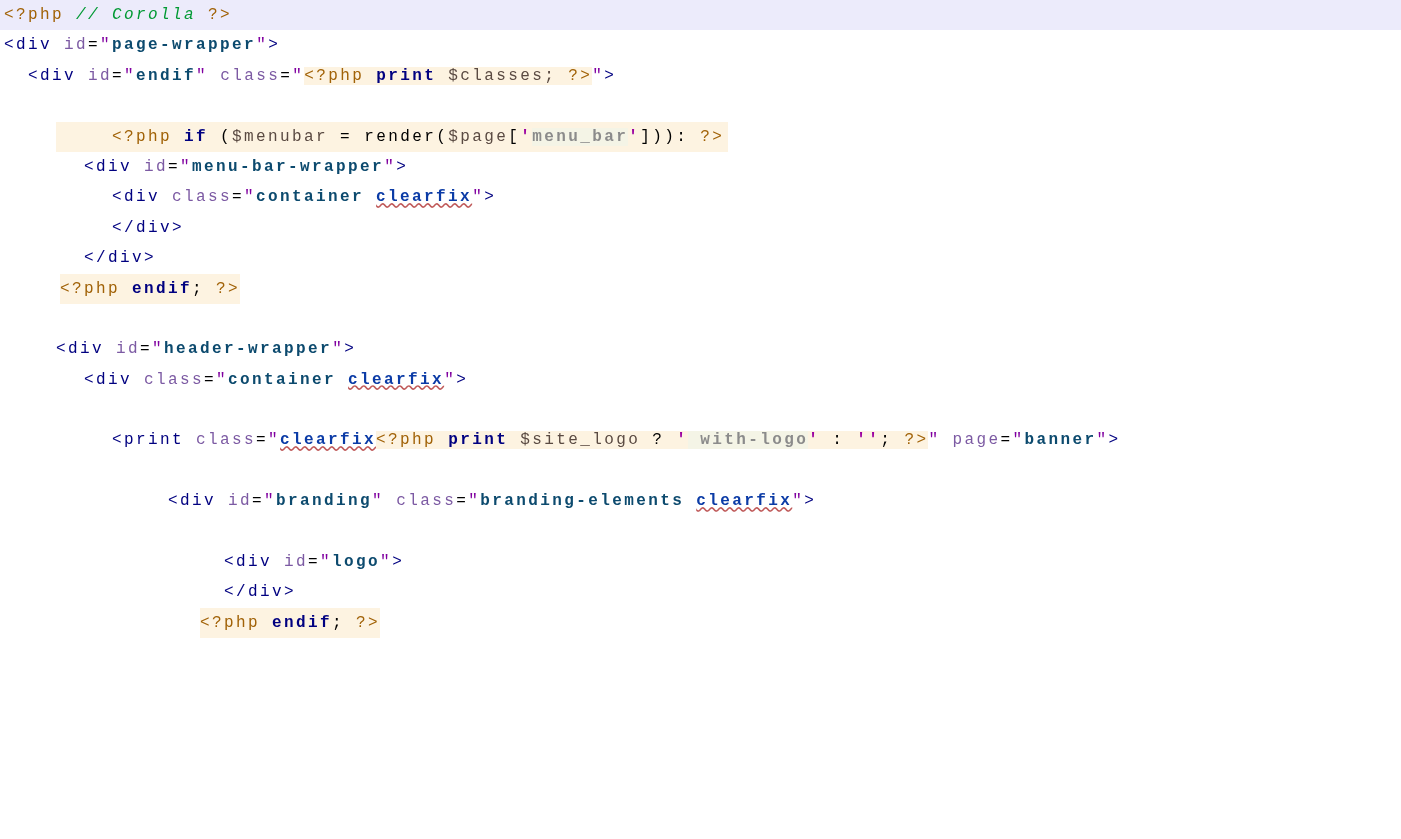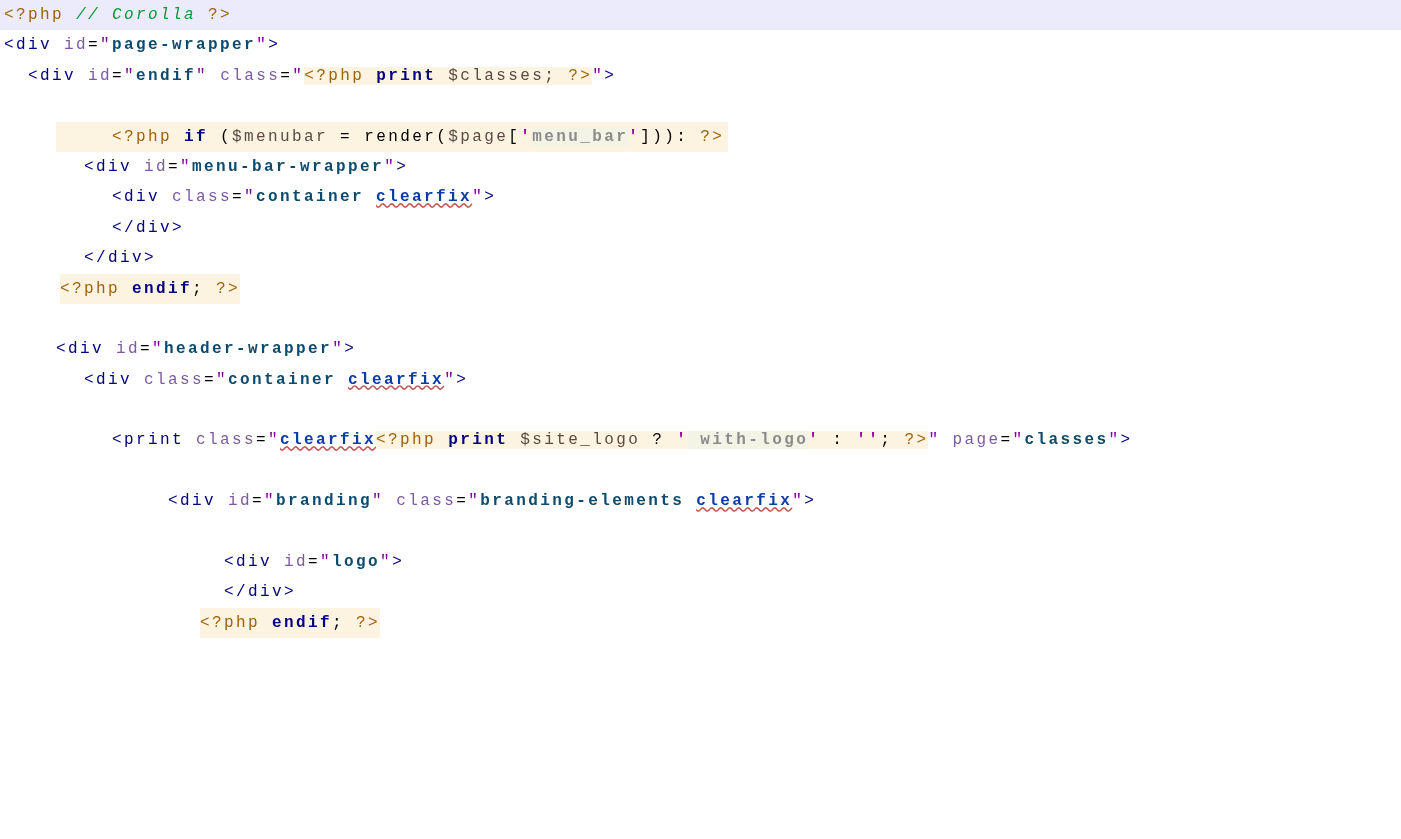--- a/index.html
+++ b/index.html
@@ -107,21 +107,21 @@
   <div class="ln ind3">
     <span class="tag">&lt;</span><span class="tag">div</span>
     <span class="attr">class</span><span class="eq">=</span><span class="q">"</span><span class="val">container </span><span class="sp-b">clearfix</span><span class="q">"</span><span class="tag">&gt;</span>
   </div>
 
   <div class="ln">&nbsp;</div>
 
   <div class="ln ind4">
     <span class="tag">&lt;</span><span class="tag">print</span>
     <span class="attr">class</span><span class="eq">=</span><span class="q">"</span><span class="sp-b">clearfix</span><span class="php-bg"><span class="p-br">&lt;?php</span> <span class="kw">print</span> <span class="var">$site_logo</span> <span class="punct">?</span> <span class="sq">'</span><span class="str"> with-logo</span><span class="sq">'</span> <span class="punct">:</span> <span class="sq">'</span><span class="sq">'</span><span class="punct">;</span> <span class="p-br">?&gt;</span></span><span class="q">"</span>
-    <span class="attr">page</span><span class="eq">=</span><span class="q">"</span><span class="val">classes</span><span class="q">"</span><span class="tag">&gt;</span>
+    <span class="attr">page</span><span class="eq">=</span><span class="q">"</span><span class="val">banner</span><span class="q">"</span><span class="tag">&gt;</span>
   </div>
 
   <div class="ln">&nbsp;</div>
 
 
   <div class="ln ind6">
     <span class="tag">&lt;</span><span class="tag">div</span>
     <span class="attr">id</span><span class="eq">=</span><span class="q">"</span><span class="val">branding</span><span class="q">"</span>
     <span class="attr">class</span><span class="eq">=</span><span class="q">"</span><span class="val">branding-elements </span><span class="sp-b">clearfix</span><span class="q">"</span><span class="tag">&gt;</span>
   </div>

